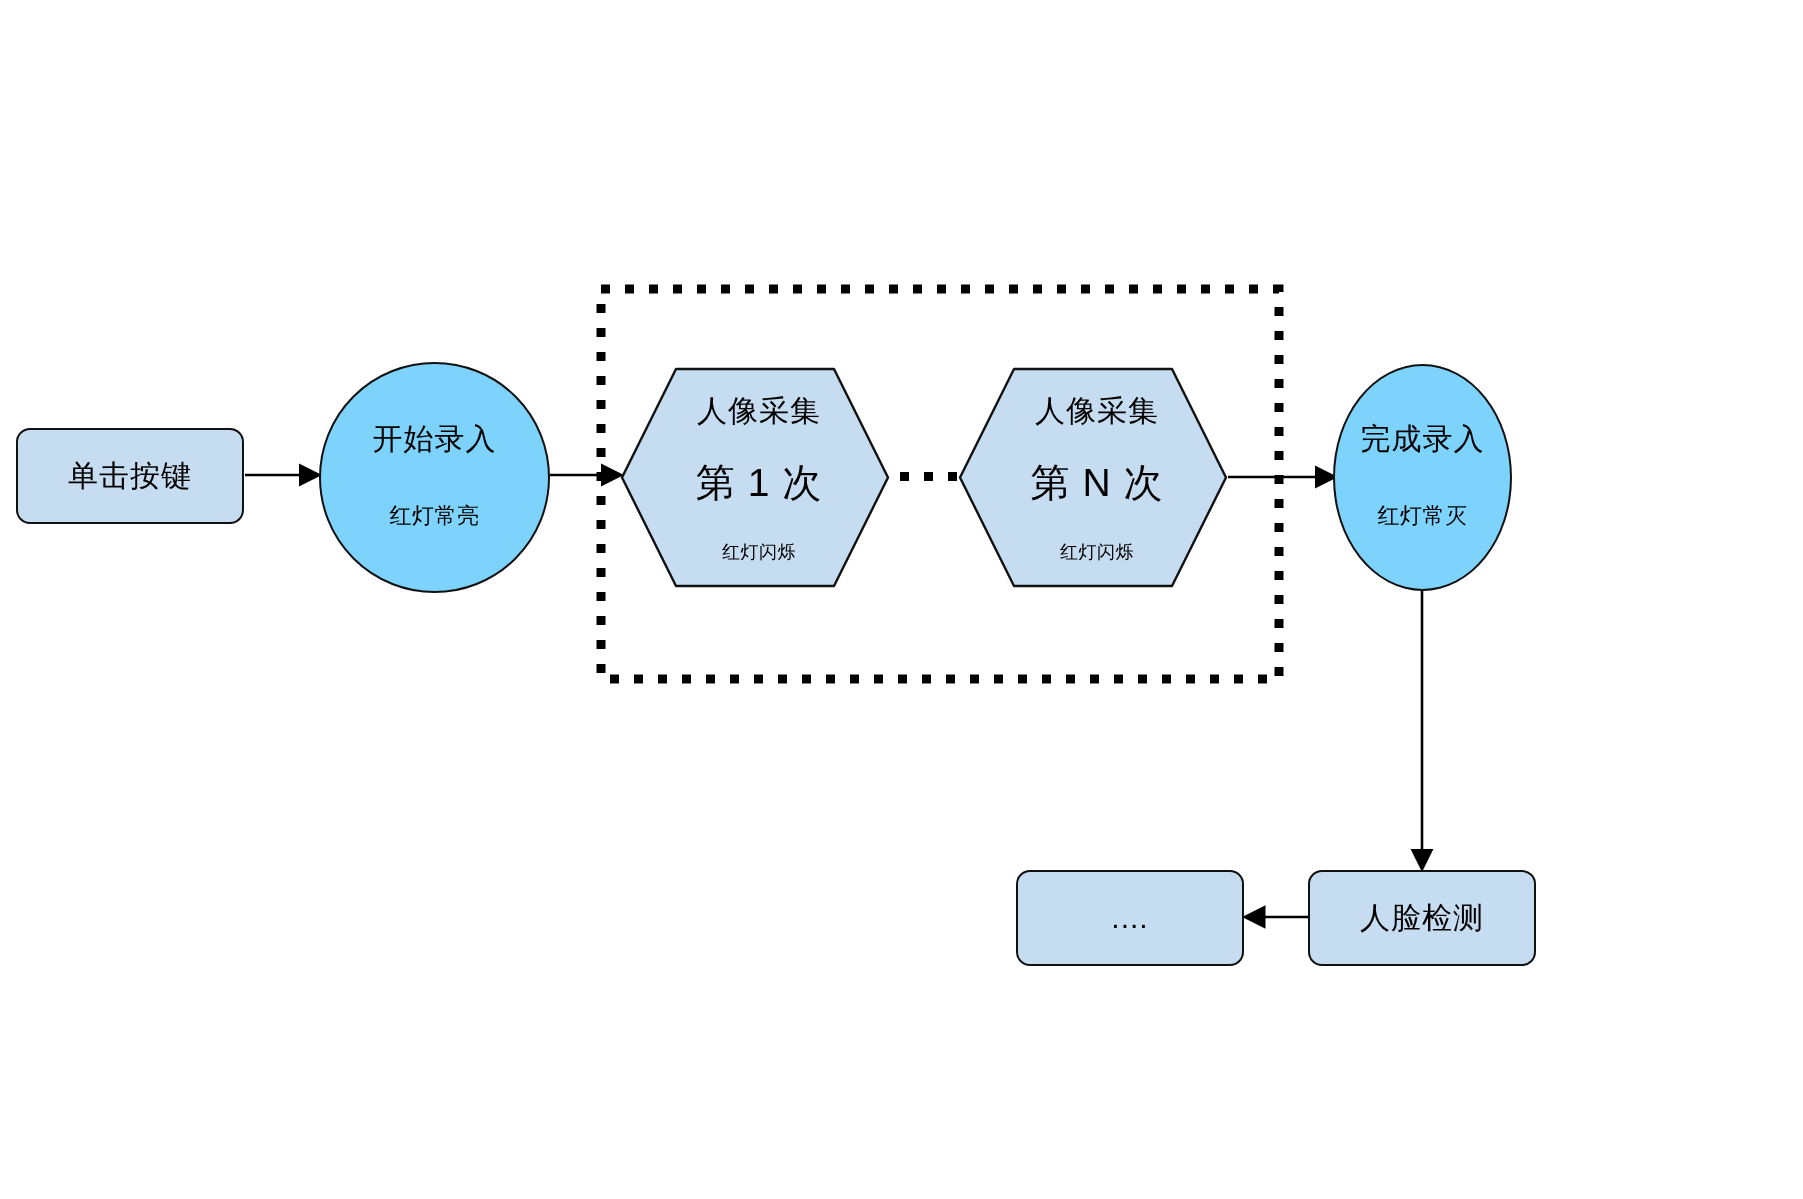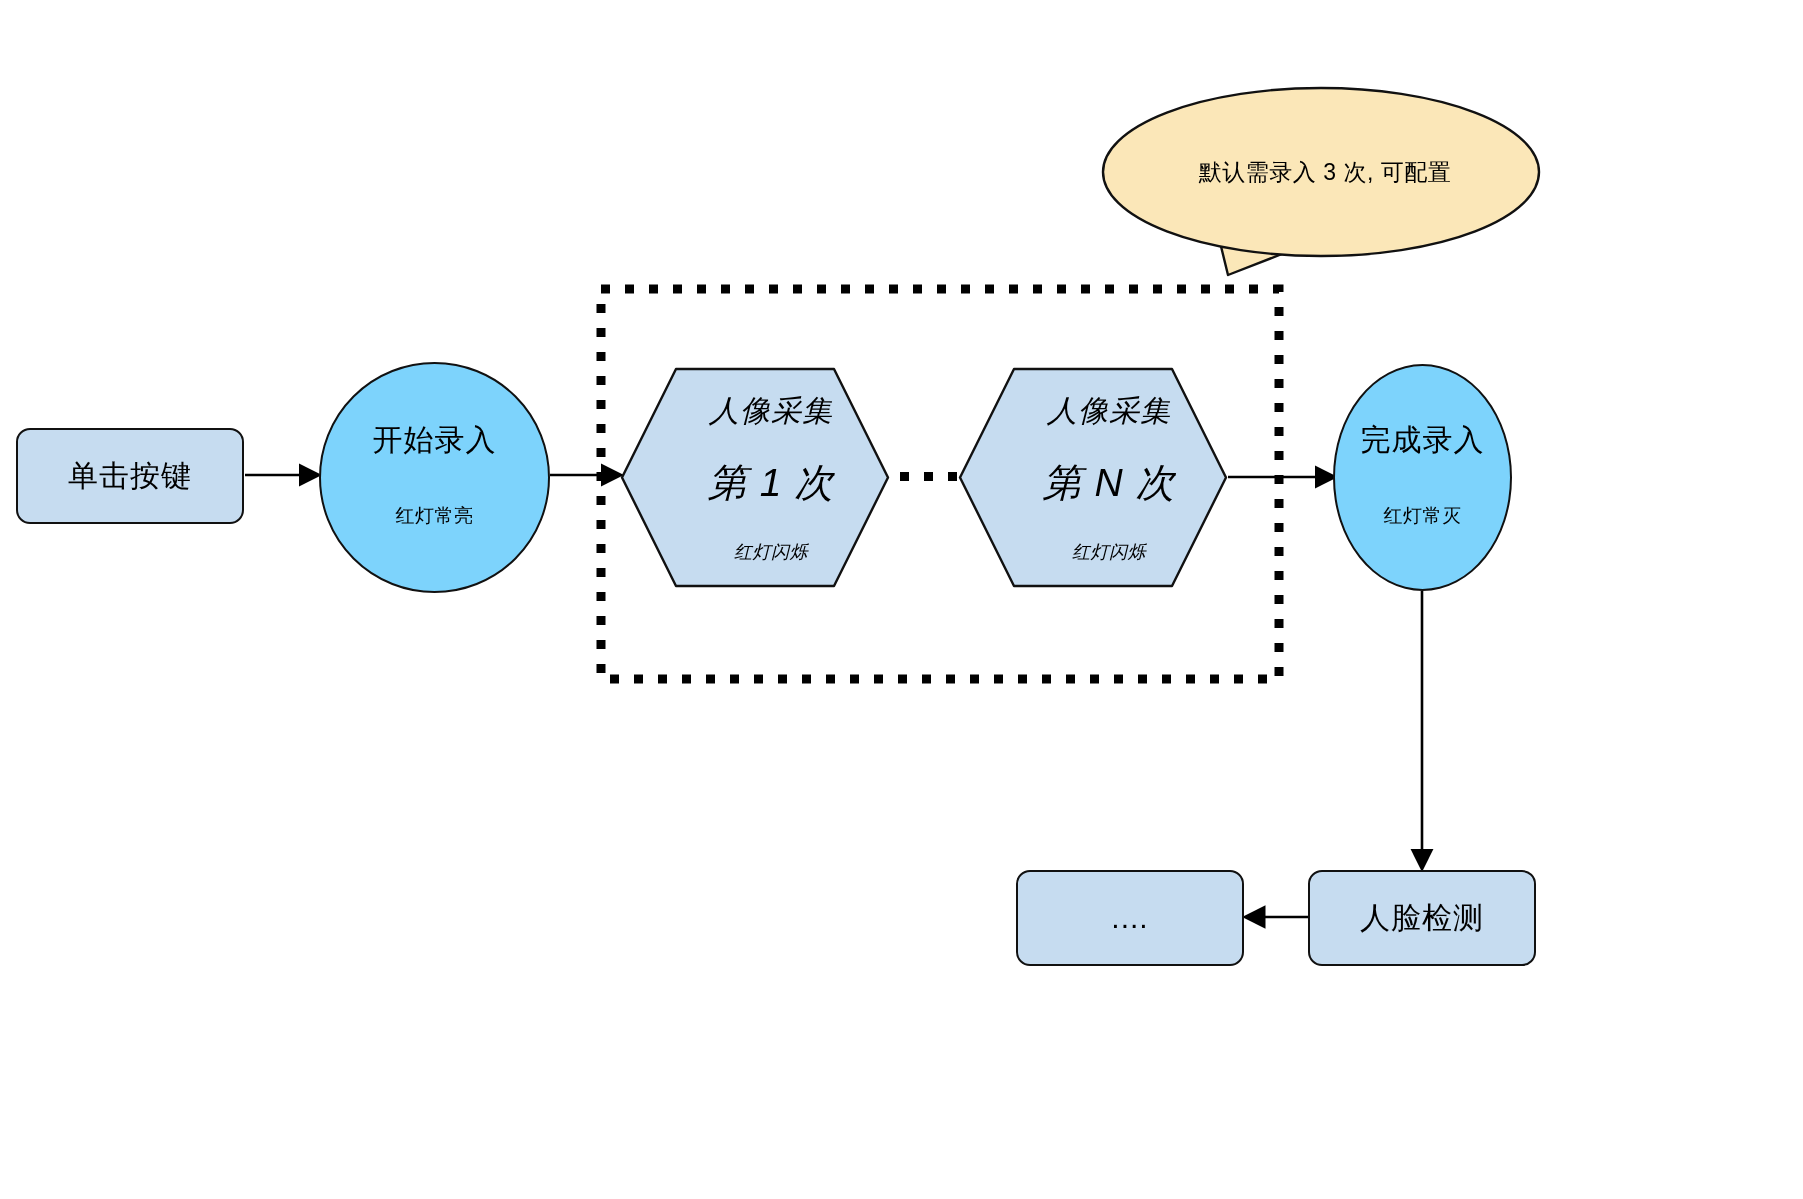--- a/index.html
+++ b/index.html
@@ -43,21 +43,21 @@
     justify-content: center;
     text-align: center;
   }
   .node-title {
     font-size: 30px;
     line-height: 1.25;
     letter-spacing: 1px;
     white-space: nowrap;
   }
   .node-sub {
-    font-size: 19px;
+    font-size: 22px;
     line-height: 1.2;
     letter-spacing: 0.5px;
     white-space: nowrap;
   }
 
   
   .rect-node {
     background: #c6dcf0;
     border: 2.2px solid #111111;
     border-radius: 14px;
@@ -77,31 +77,30 @@
     position: absolute;
   }
   .hex-wrap svg {
     position: absolute;
     left: 0;
     top: 0;
     overflow: visible;
   }
   .hex-text {
     position: absolute;
-    left: 16px;
+    left: 4px;
     top: 0;
     width: 100%;
     height: 100%;
     display: flex;
     flex-direction: column;
     align-items: center;
     justify-content: center;
     text-align: center;
     pointer-events: none;
-    font-style: italic;
   }
   .hex-text .l1 { font-size: 30px; letter-spacing: 1px; white-space: nowrap; }
   .hex-text .l2 { font-size: 39px; letter-spacing: 1px; white-space: nowrap; margin-top: 24px; }
   .hex-text .l3 { font-size: 18px; letter-spacing: 0.5px; white-space: nowrap; margin-top: 30px; }
 
   
   #loop-group {
     position: absolute;
   }
   #loop-group svg { position: absolute; left: 0; top: 0; overflow: visible; }
@@ -161,27 +160,20 @@
 
     <line x1="1308" y1="917" x2="1246" y2="917" stroke="#000000" stroke-width="2.6" marker-end="url(#arrow)"></line>
   </svg>
 
   <div id="loop-group" style="left:597px; top:285px; width:686px; height:398px;">
     <svg width="686" height="398" viewBox="0 0 686 398">
       <rect x="4" y="4" width="678" height="390" fill="none" stroke="#000000" stroke-width="9" stroke-linecap="butt" stroke-dasharray="9 15"></rect>
     </svg>
   </div>
 
-  <div id="callout" style="left:1100px; top:84px; width:450px; height:200px;">
-    <svg width="450" height="200" viewBox="0 0 450 200">
-      <path d="M 118 150 L 128 191 L 182 170 Z" fill="#fbe7b8" stroke="#111111" stroke-width="2.4" stroke-linejoin="round"></path>
-      <ellipse cx="221" cy="88" rx="218" ry="84" fill="#fbe7b8" stroke="#111111" stroke-width="2.4"></ellipse>
-    </svg>
-    <div class="callout-text" style="top:72px; height:32px;">默认需录入 3 次, 可配置</div>
-  </div>
 
   <div class="node rect-node" style="left:16px; top:428px; width:228px; height:96px;">
     <span class="node-title">单击按键</span>
   </div>
 
   <div class="node circle-node" style="left:319px; top:362px; width:231px; height:231px;">
     <span class="node-title">开始录入</span>
     <span class="node-sub">红灯常亮</span>
   </div>
 

